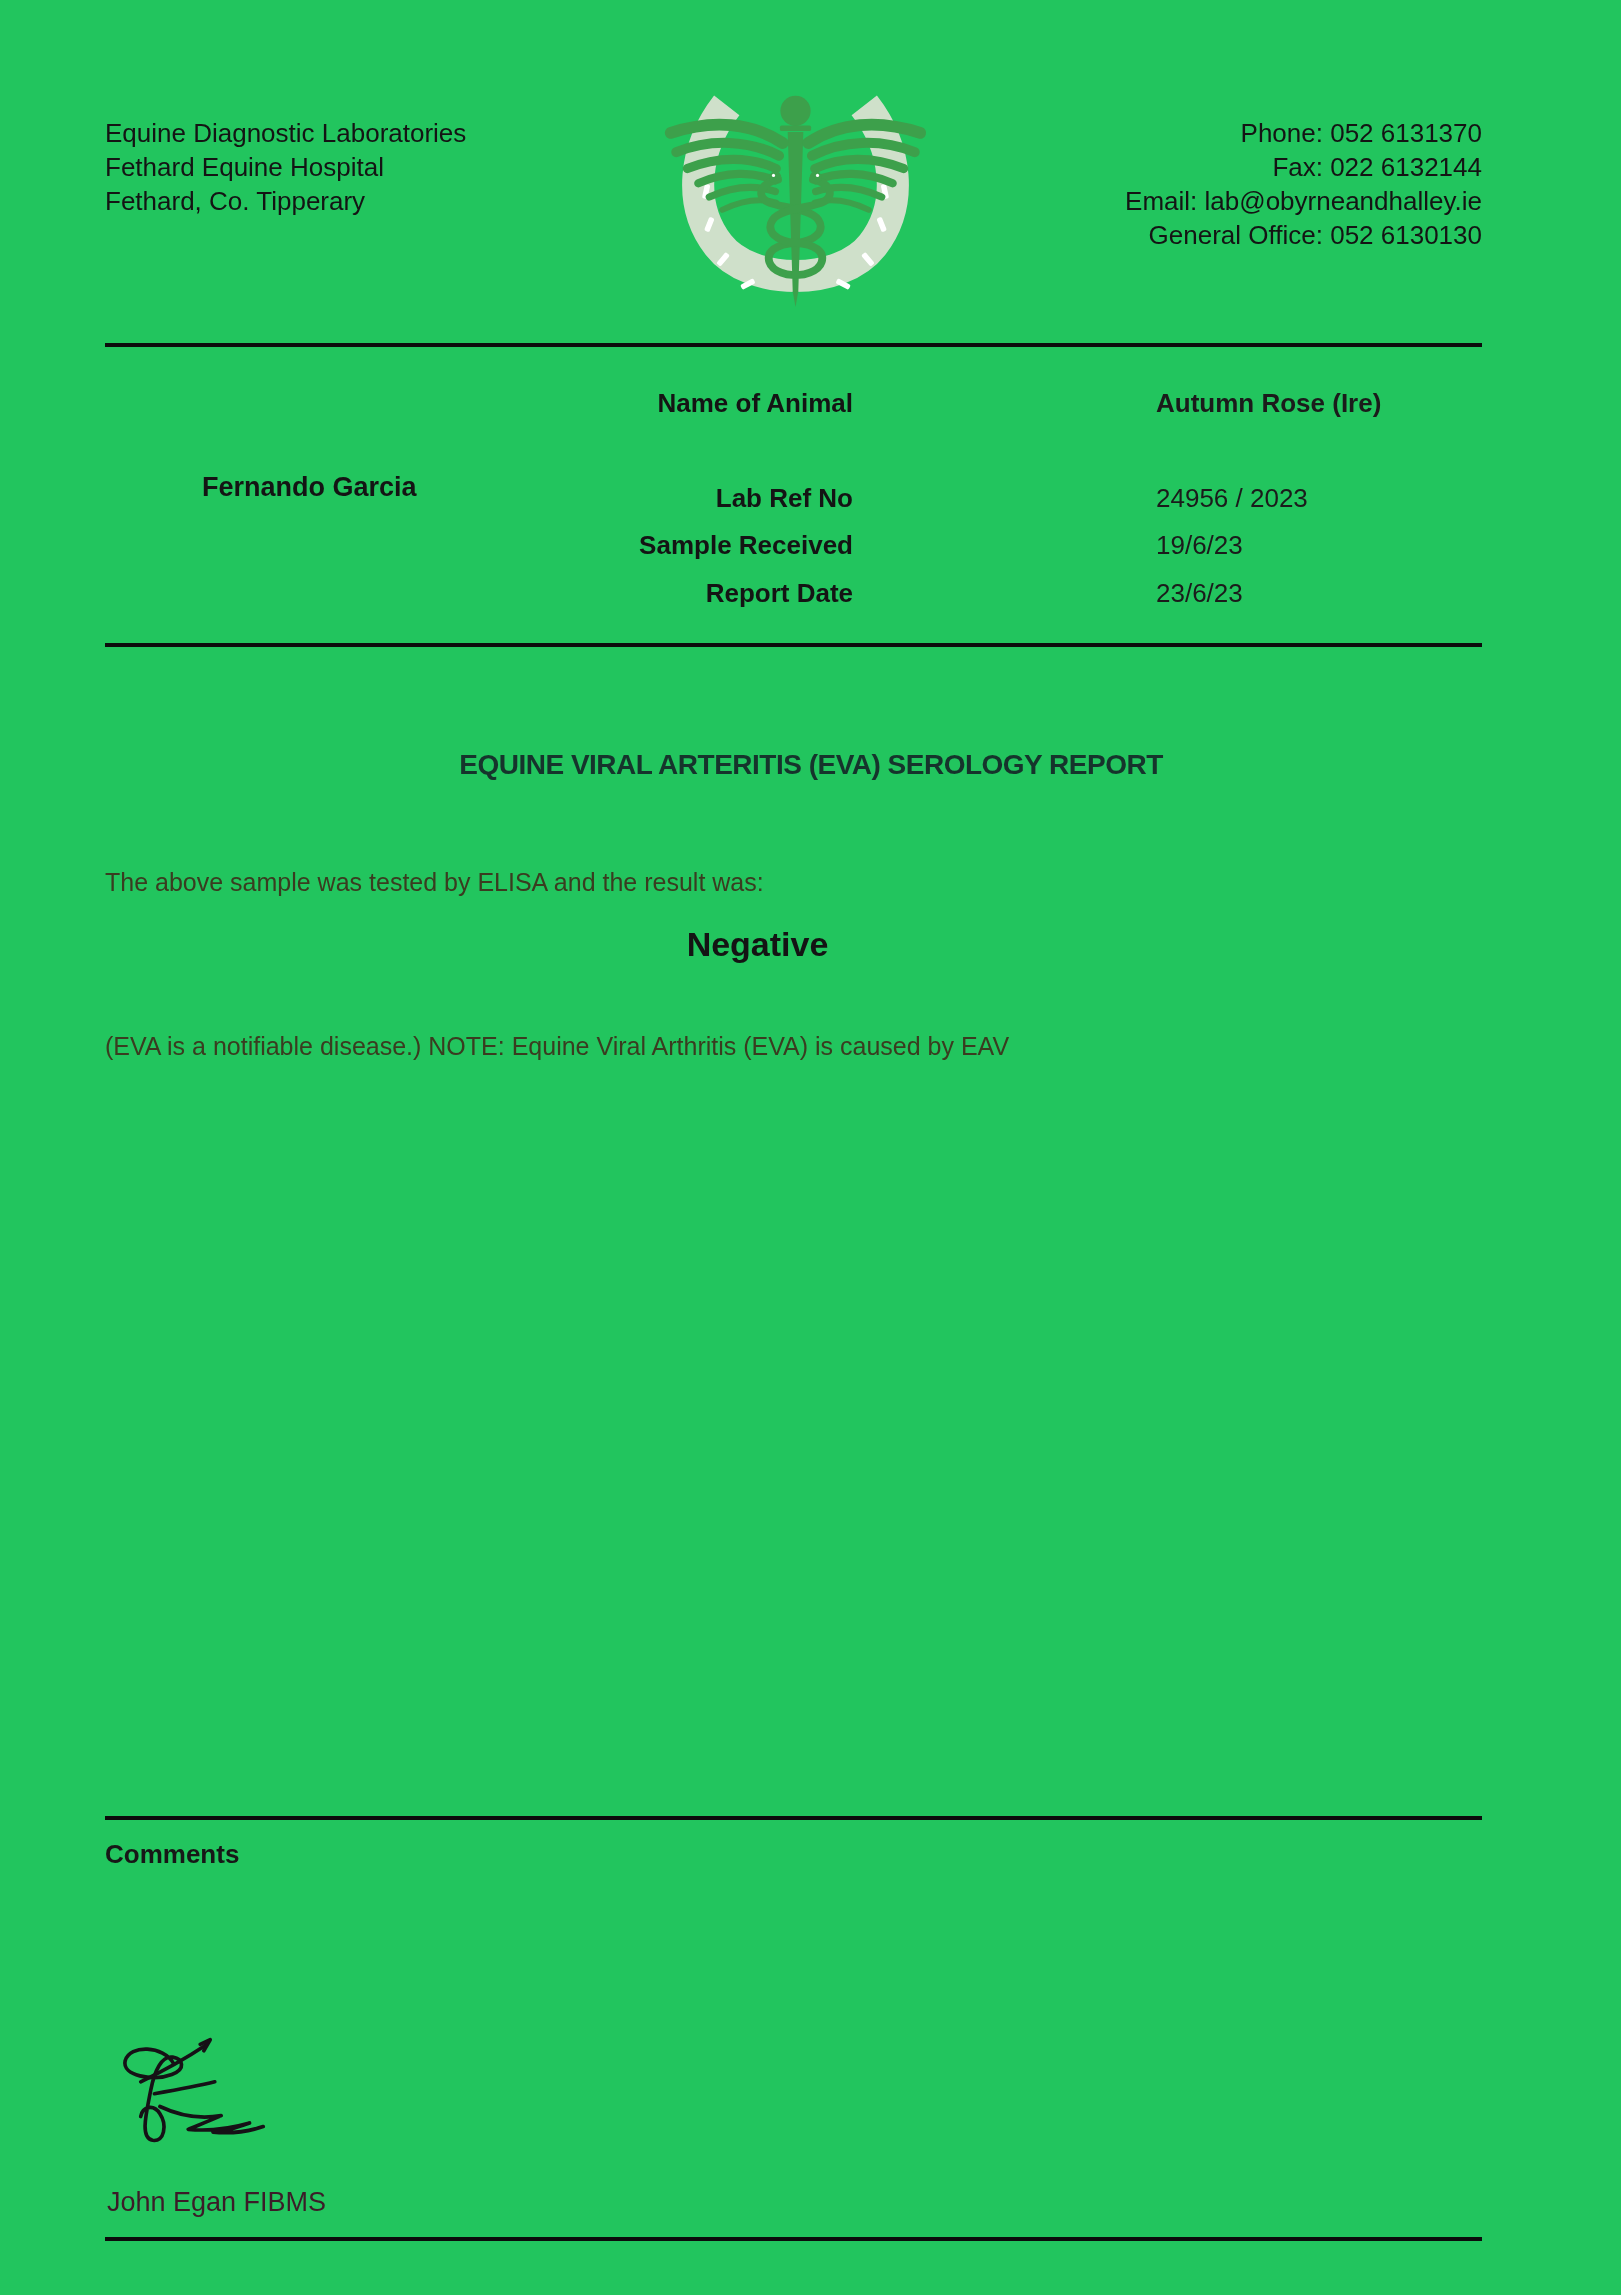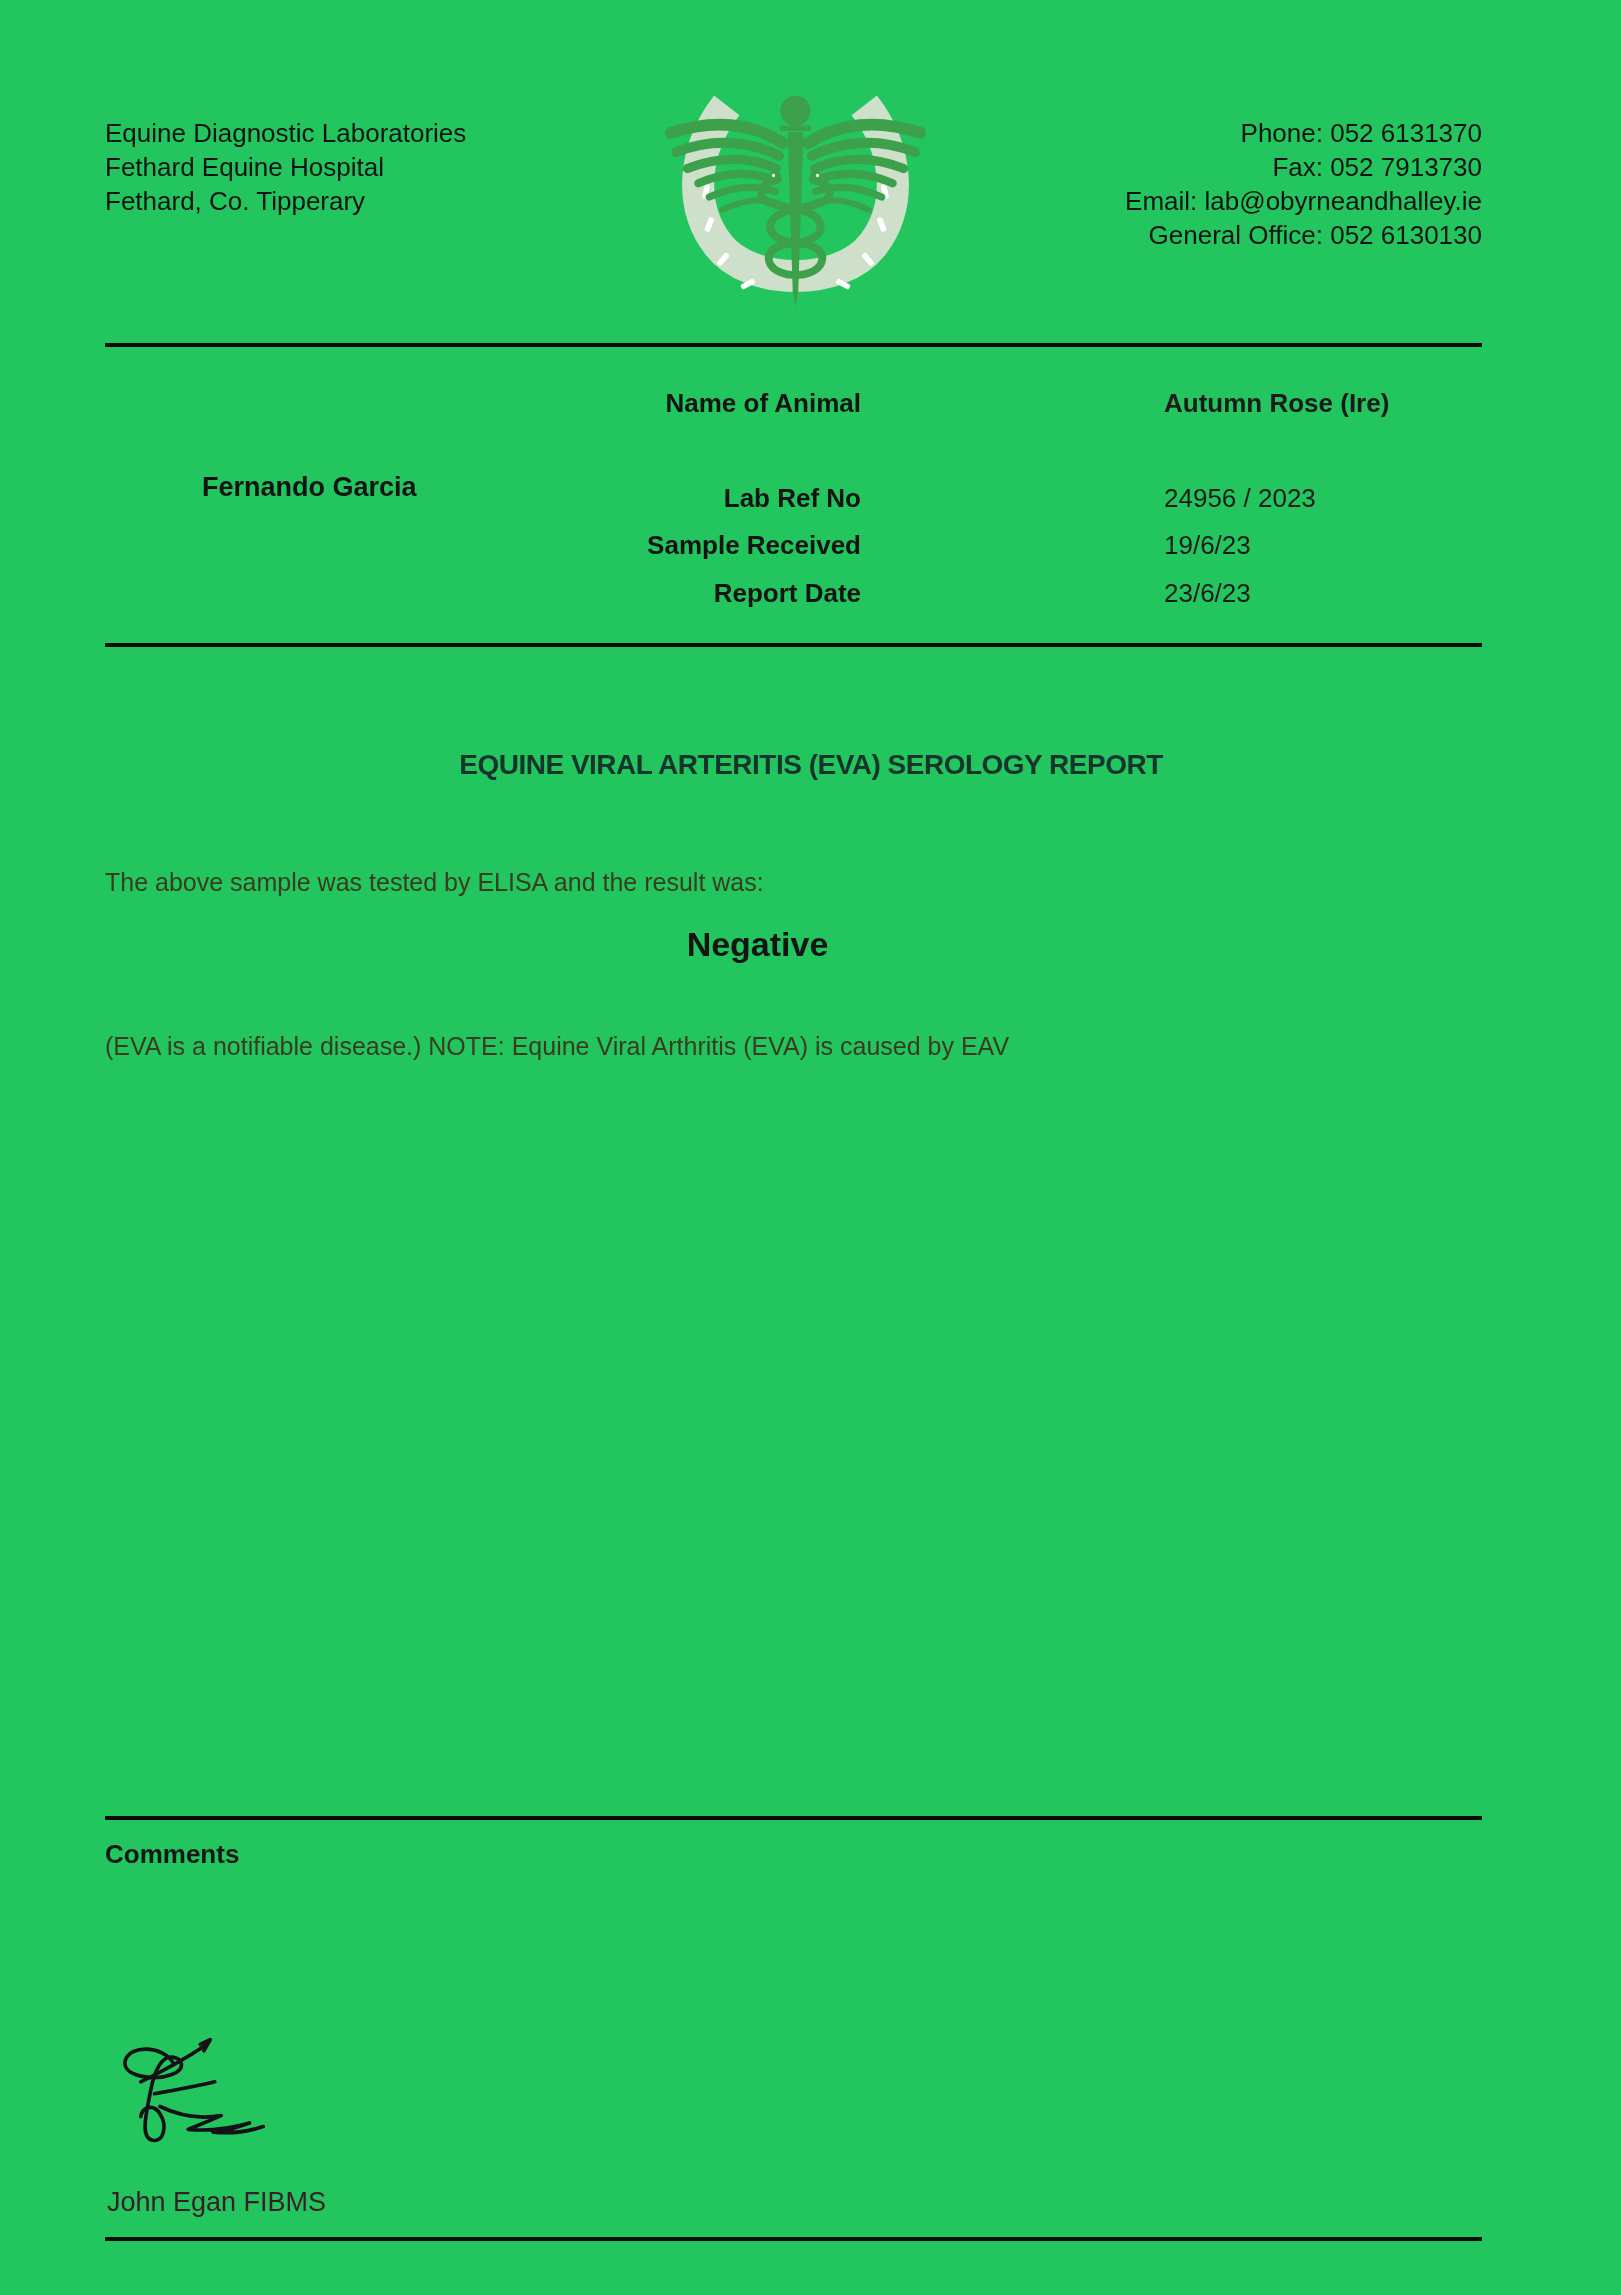--- a/index.html
+++ b/index.html
@@ -17,21 +17,21 @@
   .contact{right:140px;top:116px;text-align:right;font-size:26px;line-height:34px;color:#141414;}
   
   .rule{left:105px;width:1377px;height:4.1px;background:#0c0c0c;}
   .rule1{top:343px;}
   .rule2{top:643px;}
   .rule3{top:1816px;}
   .rule4{top:2237px;}
   
   .addressee{left:202px;top:472px;font-size:27px;font-weight:bold;color:#141414;}
   
-  .detail-row{left:13px;width:1331px;height:32px;font-size:26px;}
+  .detail-row{left:5px;width:1331px;height:32px;font-size:26px;}
   .d-label{position:absolute;right:483px;font-weight:bold;color:#141414;white-space:nowrap;}
   .d-value{position:absolute;left:1151px;color:#1b1b1b;white-space:nowrap;}
   .d-value.bold{font-weight:bold;}
   
   .title{left:0;width:1622px;top:749px;text-align:center;font-size:28px;font-weight:bold;
          color:#16342c;letter-spacing:-0.5px;}
   .intro{left:105px;top:868px;font-size:25px;color:#3a3c20;}
   .result{left:0;width:1515px;top:925px;text-align:center;font-size:34px;font-weight:bold;color:#141414;}
   .note{left:105px;top:1032px;font-size:25px;color:#3a3c20;}
   
@@ -101,21 +101,21 @@
         <circle cx="256" cy="207" r="13" fill="#3da04b"></circle>
         <circle cx="344" cy="207" r="13" fill="#3da04b"></circle>
         <circle cx="252" cy="203" r="3.5" fill="#ffffff"></circle>
         <circle cx="348" cy="203" r="3.5" fill="#ffffff"></circle>
       </g>
     </svg>
   </div>
 
   <div class="abs contact">
     <div>Phone: 052 6131370</div>
-    <div>Fax: 052 7913730</div>
+    <div>Fax: 022 6132144</div>
     <div>Email: lab@obyrneandhalley.ie</div>
     <div>General Office: 052 6130130</div>
   </div>
 
   <div class="abs rule rule1"></div>
 
   <div class="abs addressee">Fernando Garcia</div>
 
   <div class="abs detail-row" style="top:388px">
     <span class="d-label">Name of Animal</span>

